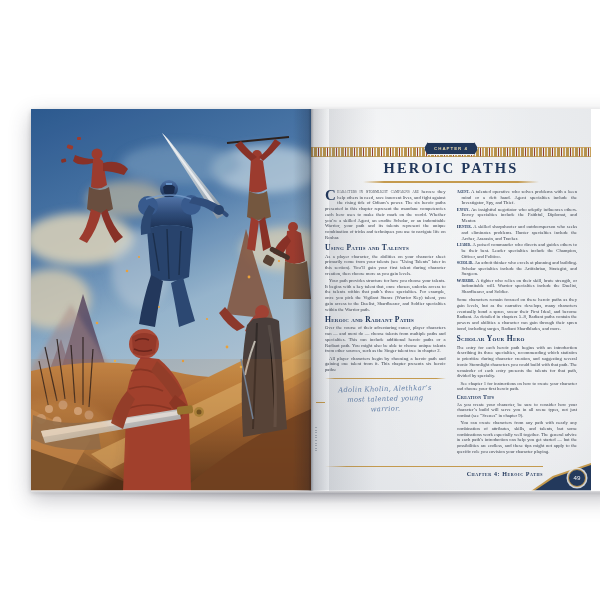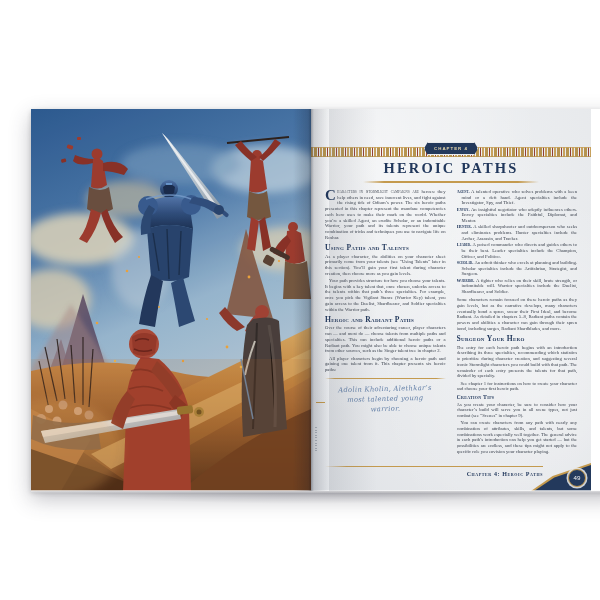--- a/index.html
+++ b/index.html
@@ -306,21 +306,21 @@
       <div class="col">
         <div class="path-item"><span class="path-name">Agent.</span> <span>A talented operative who solves problems with a keen mind or a deft hand. Agent specialties include the Investigator, Spy, and Thief.</span></div>
         <div class="path-item"><span class="path-name">Envoy.</span> <span>An insightful negotiator who adeptly influences others. Envoy specialties include the Faithful, Diplomat, and Mentor.</span></div>
         <div class="path-item"><span class="path-name">Hunter.</span> <span>A skilled sharpshooter and outdoorsperson who seeks and eliminates problems. Hunter specialties include the Archer, Assassin, and Tracker.</span></div>
         <div class="path-item"><span class="path-name">Leader.</span> <span>A poised commander who directs and guides others to be their best. Leader specialties include the Champion, Officer, and Politico.</span></div>
         <div class="path-item"><span class="path-name">Scholar.</span> <span>An adroit thinker who excels at planning and building. Scholar specialties include the Artifabrian, Strategist, and Surgeon.</span></div>
         <div class="path-item"><span class="path-name">Warrior.</span> <span>A fighter who relies on their skill, brute strength, or indomitable will. Warrior specialties include the Duelist, Shardbearer, and Soldier.</span></div>
 
         <p style="margin-top:2.5px">Some characters remain focused on these heroic paths as they gain levels, but as the narrative develops, many characters eventually bond a spren, swear their First Ideal, and become Radiant. As detailed in chapters 5–8, Radiant paths contain the powers and abilities a character can gain through their spren bond, including surges, Radiant Shardblades, and more.</p>
 
-        <div class="sect-head">Surgeon Your Hero</div>
+        <div class="sect-head">Scholar Your Hero</div>
         <p>The entry for each heroic path begins with an introduction describing its three specialties, recommending which statistics to prioritize during character creation, and suggesting several iconic Stormlight characters you could build with that path. The remainder of each entry presents the talents for that path, divided by specialty.</p>
         <p class="ind">See chapter 1 for instructions on how to create your character and choose your first heroic path.</p>
 
         <div class="sub-head">Creation Tips</div>
         <p>As you create your character, be sure to consider how your character’s build will serve you in all scene types, not just combat (see “Scenes” in chapter 9).</p>
         <p class="ind">You can create characters from any path with nearly any combination of attributes, skills, and talents, but some combinations work especially well together. The general advice in each path’s introduction can help you get started — but the possibilities are endless, and these tips might not apply to the specific role you envision your character playing.</p>
       </div>
     </div>
 
     <div class="margin-tick"></div>

